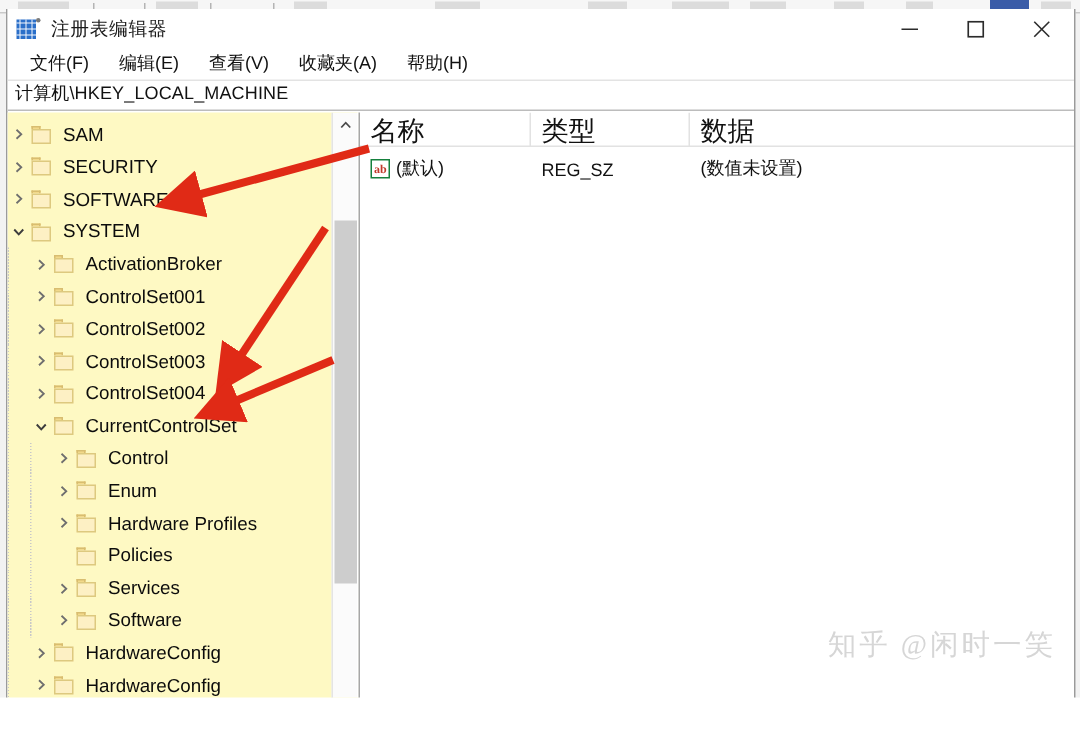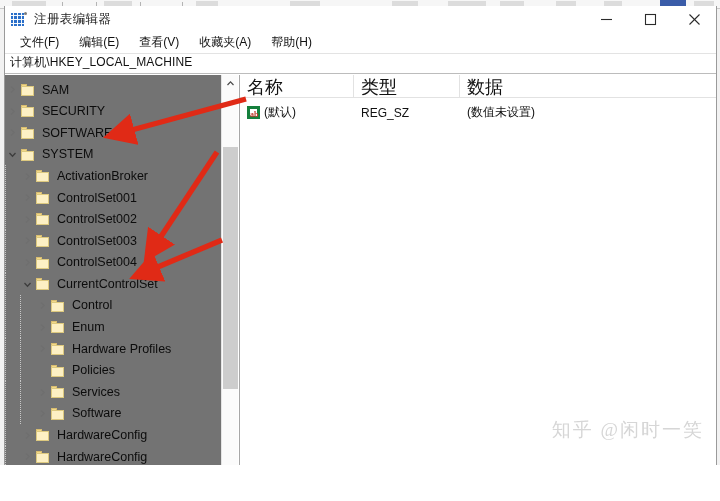--- a/index.html
+++ b/index.html
@@ -126,21 +126,21 @@
     width: 711px;
     height: 421px;
     display: flex;
     background: #ffffff;
   }
 
   
   .tree-pane {
     position: relative;
     width: 234px;
-    background: #737373;
+    background: #fef9c3;
     border-right: 1px solid #ffffff;
     overflow: hidden;
   }
   .tree-scroll-area {
     position: absolute;
     left: 0; top: 0; right: 17px; bottom: 0;
     overflow: hidden;
   }
   .tree {
     padding-top: 4px;
@@ -247,21 +247,21 @@
   .cell { padding-left: 7px; white-space: nowrap; overflow: hidden; }
   .cell.c0 { width: 114px; display: flex; align-items: center; }
   .cell.c1 { width: 106px; }
   .cell.c2 { flex: 1; }
 
   .ab-icon {
     width: 13px; height: 13px;
     min-width: 13px;
     margin-right: 4px;
     background: #ffffff;
-    border: 3px solid #15803d;
+    border: 1px solid #15803d;
     position: relative;
     font-size: 8px;
     line-height: 11px;
     text-align: center;
     color: #c0392b;
     font-weight: bold;
     font-family: "Liberation Serif", serif;
   }
 
   

